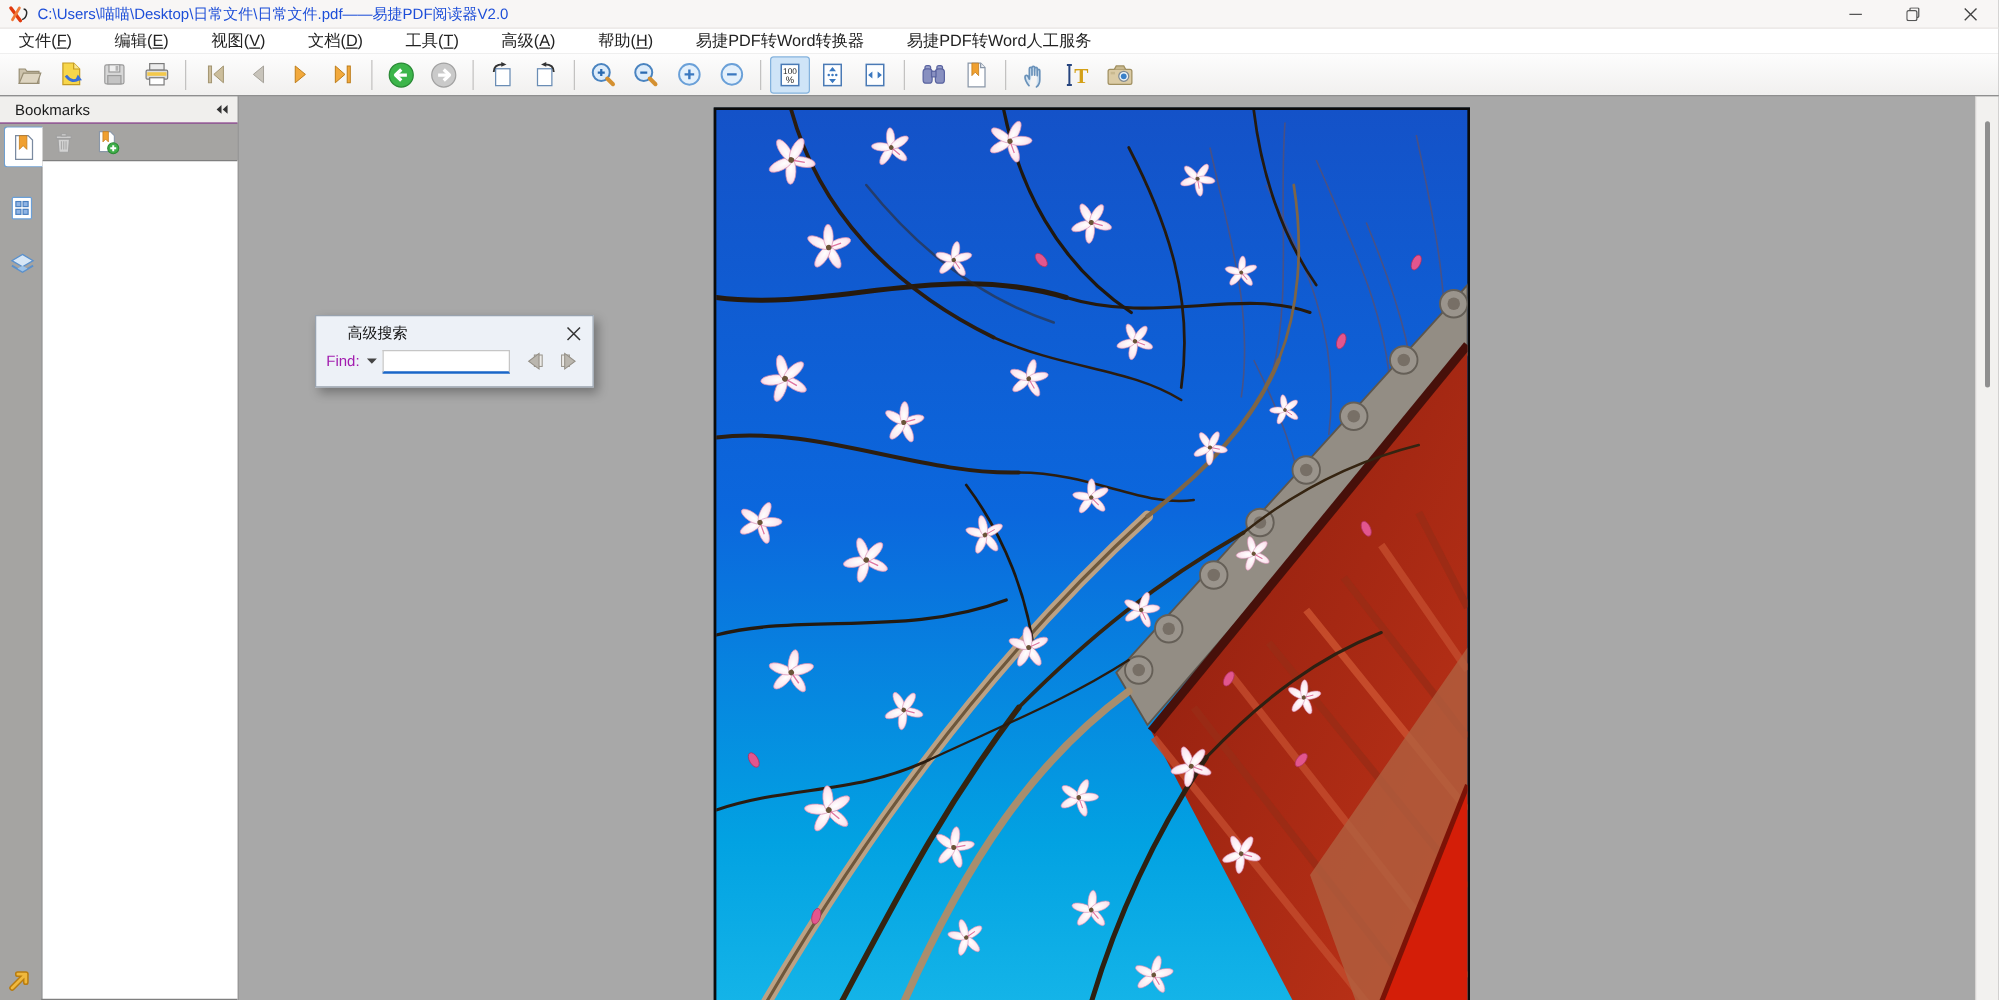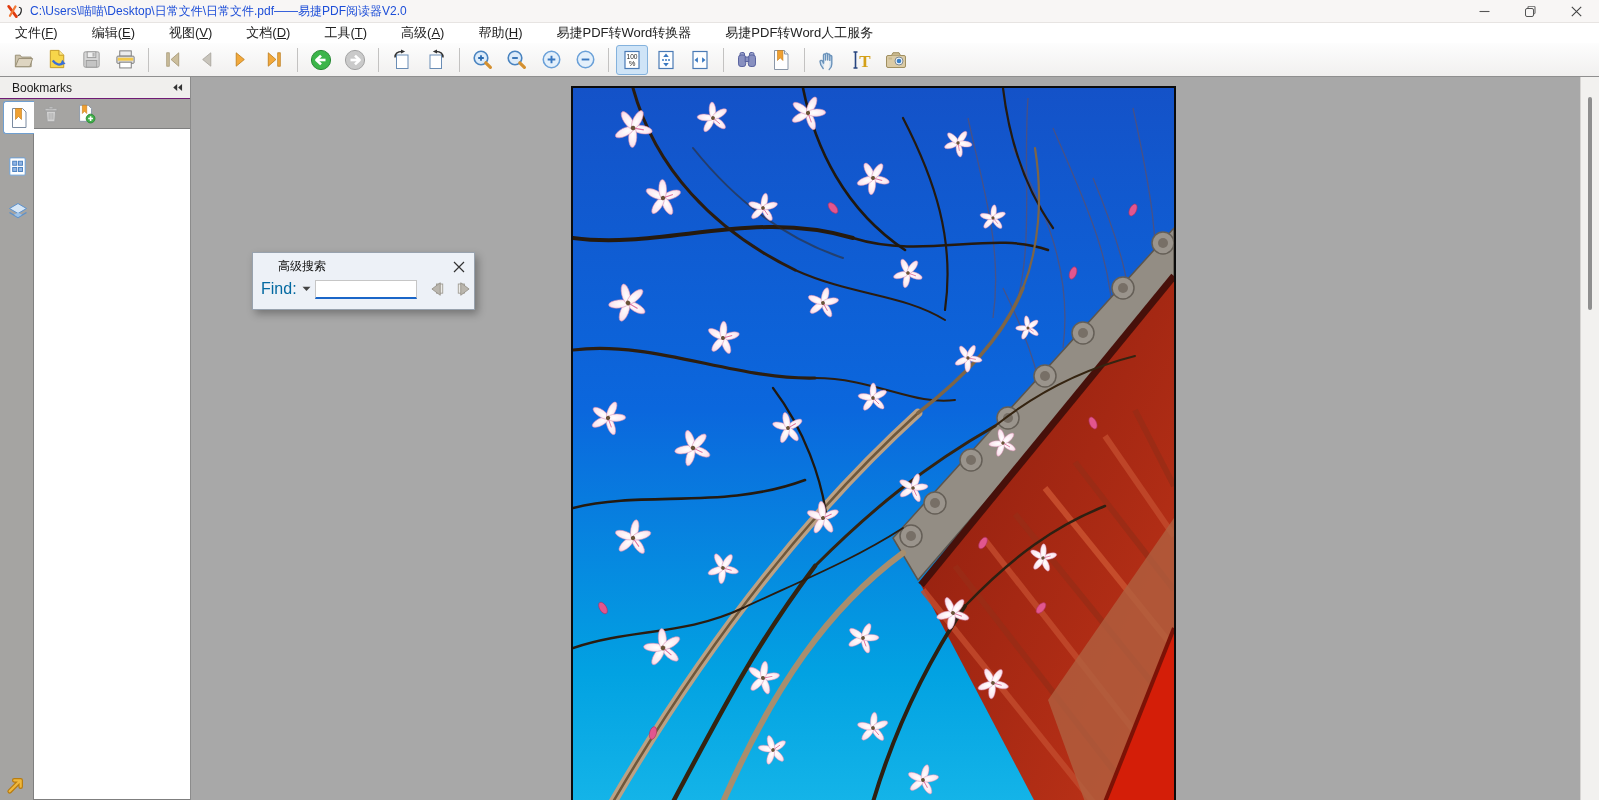--- a/index.html
+++ b/index.html
@@ -45,21 +45,21 @@
         border:2px solid #0b0b0b;}
   .page svg{display:block;}
   .vscroll{position:absolute;right:0;top:0;bottom:0;width:18px;background:#f2f1ef;border-left:1px solid #d6d4d2;}
   .vthumb{position:absolute;left:7px;width:4px;top:20px;height:213px;background:#8f8f8f;border-radius:2px;}
   
   .find-dialog{position:absolute;left:252px;top:252px;width:221px;height:56px;background:#edf1f7;
                border:1px solid #98a2ae;box-shadow:3px 4px 8px rgba(0,0,0,.3);z-index:10;}
   .fd-titlerow{display:flex;align-items:center;padding:5px 9px 1px 25px;font-size:12px;color:#111;}
   .fd-close{margin-left:auto;display:flex;align-items:center;color:#333;}
   .fd-row{display:flex;align-items:center;padding:3px 8px 0 8px;}
-  .fd-label{font-size:16px;color:#0369a1;}
+  .fd-label{font-size:12px;color:#a21caf;}
   .fd-caret{margin:0 4px 0 5px;display:flex;align-items:center;}
   .fd-input{width:94px;height:16px;border:1px solid #c6c6c6;border-bottom:2px solid #1a66c8;
             background:#fff;font-size:12px;padding:0 3px;outline:none;}
   .fd-btns{display:flex;gap:7px;margin-left:9px;}
   .fd-btn{width:21px;height:20px;display:flex;align-items:center;justify-content:center;}
 </style>
 </head>
 <body>
 
 <div class="titlebar">

